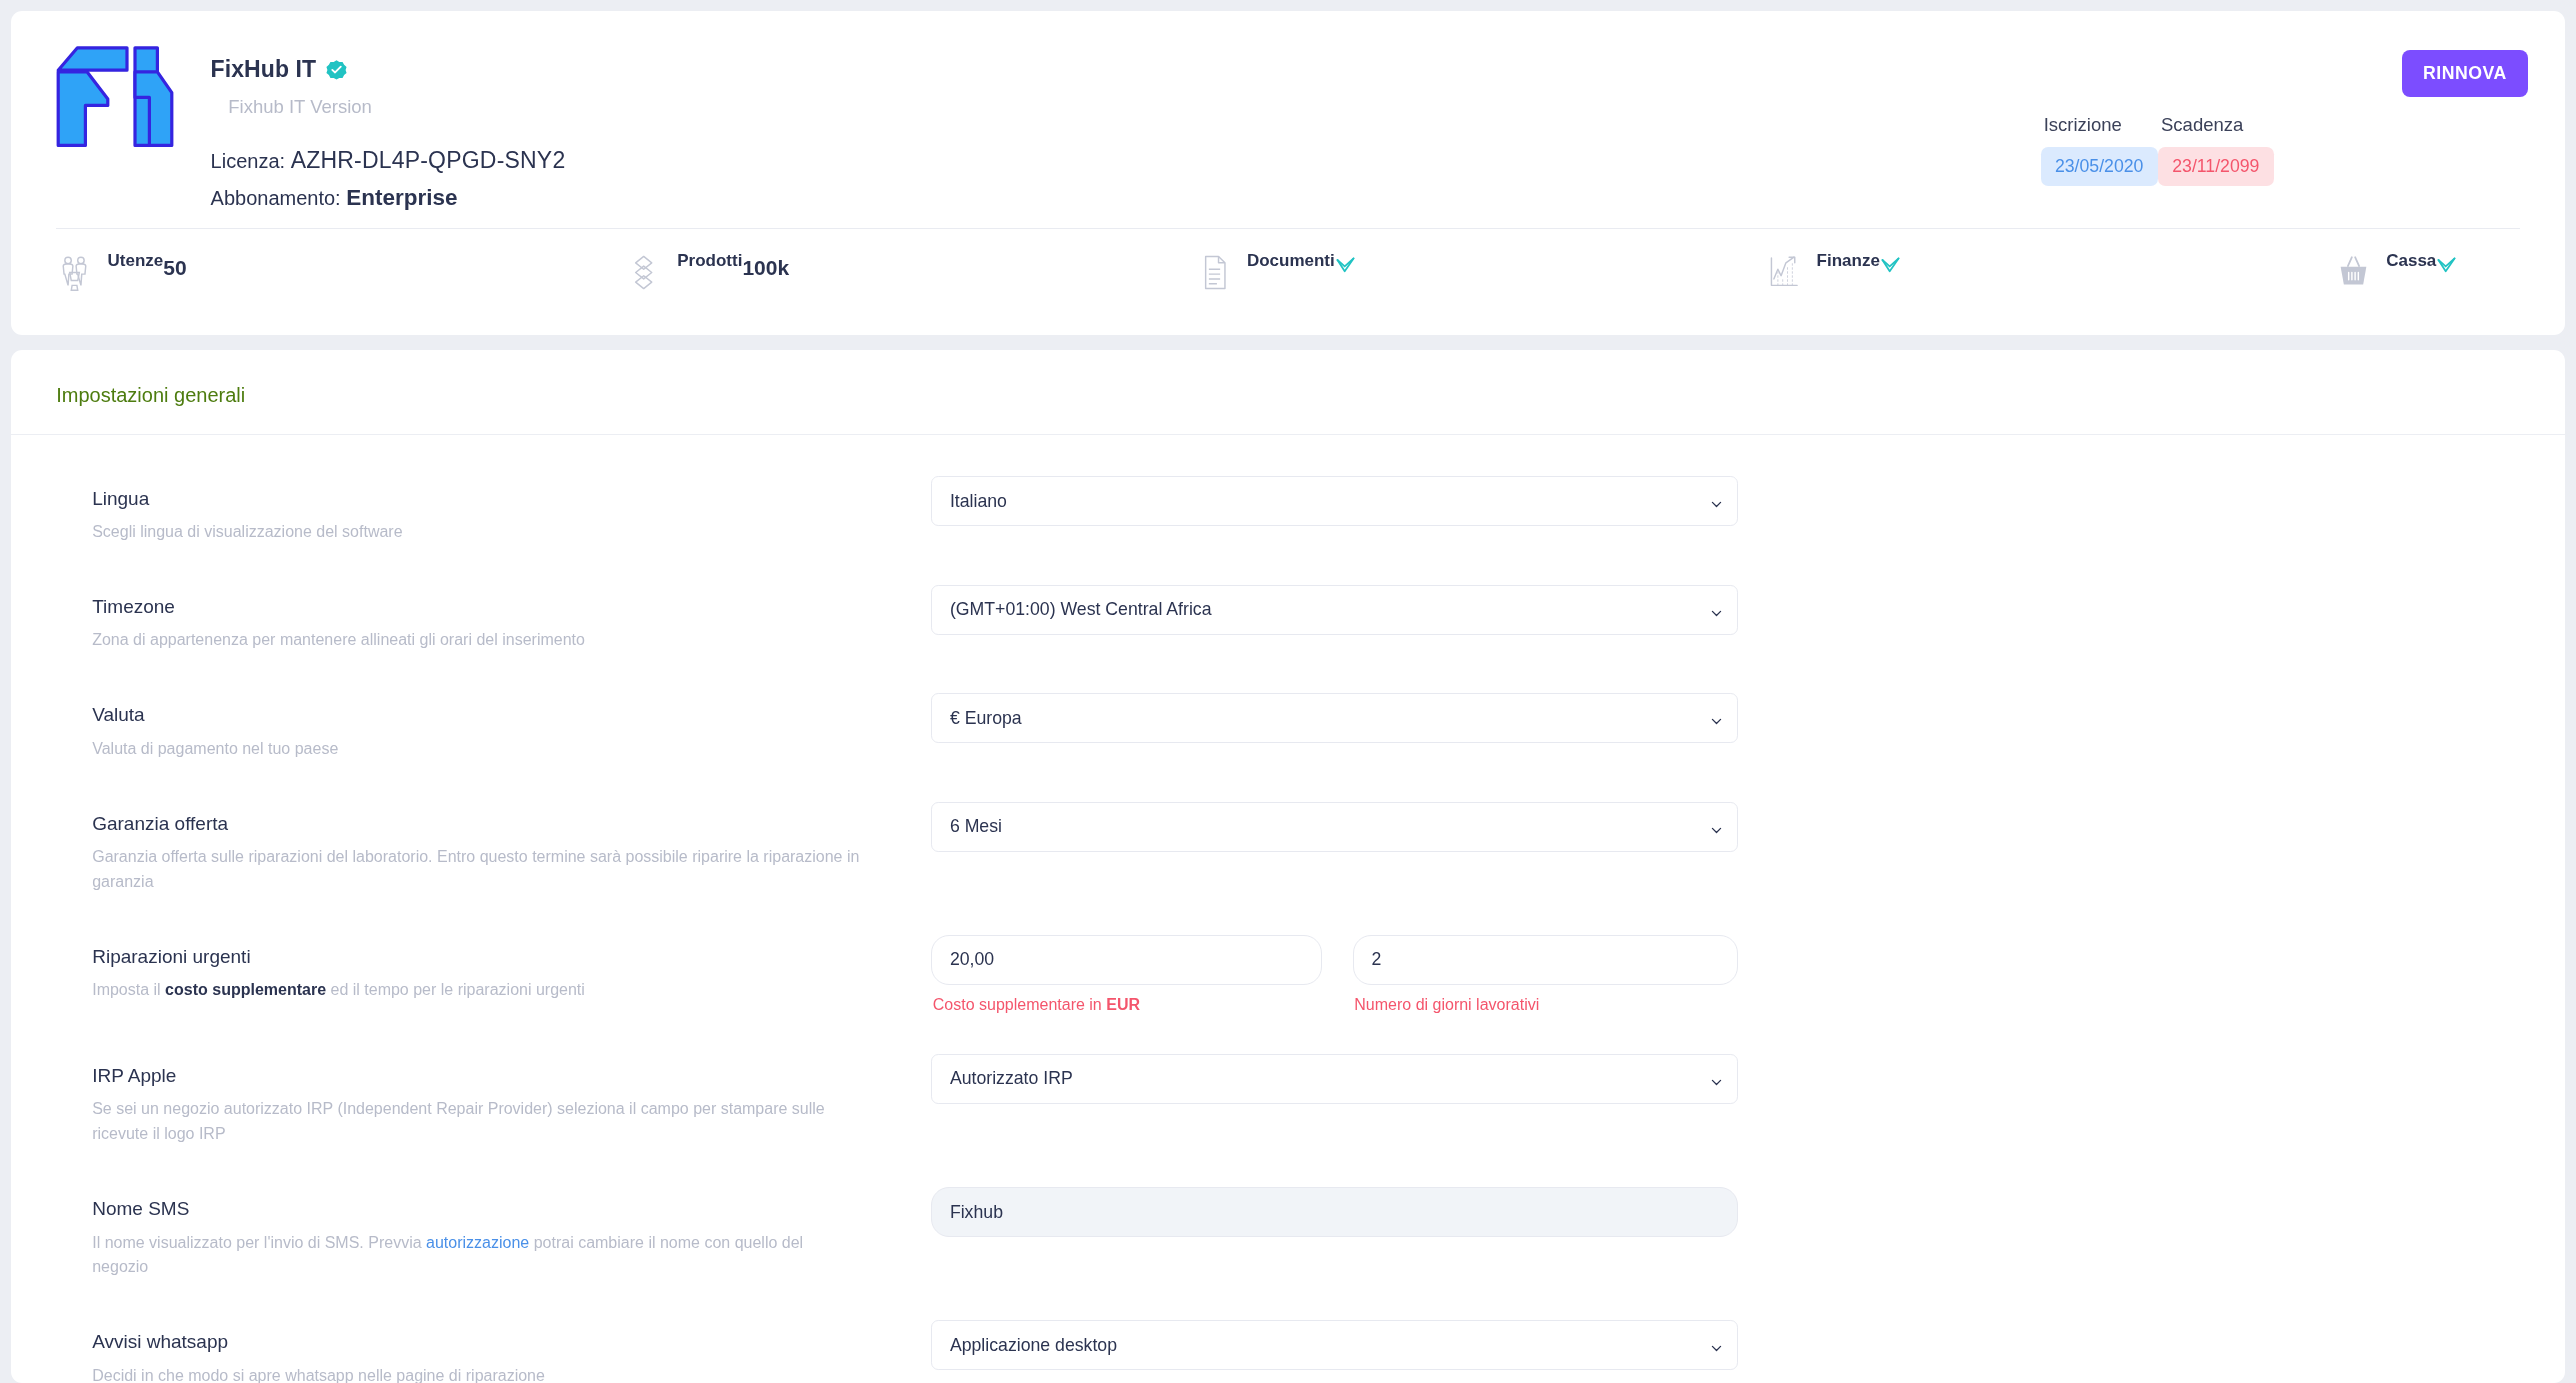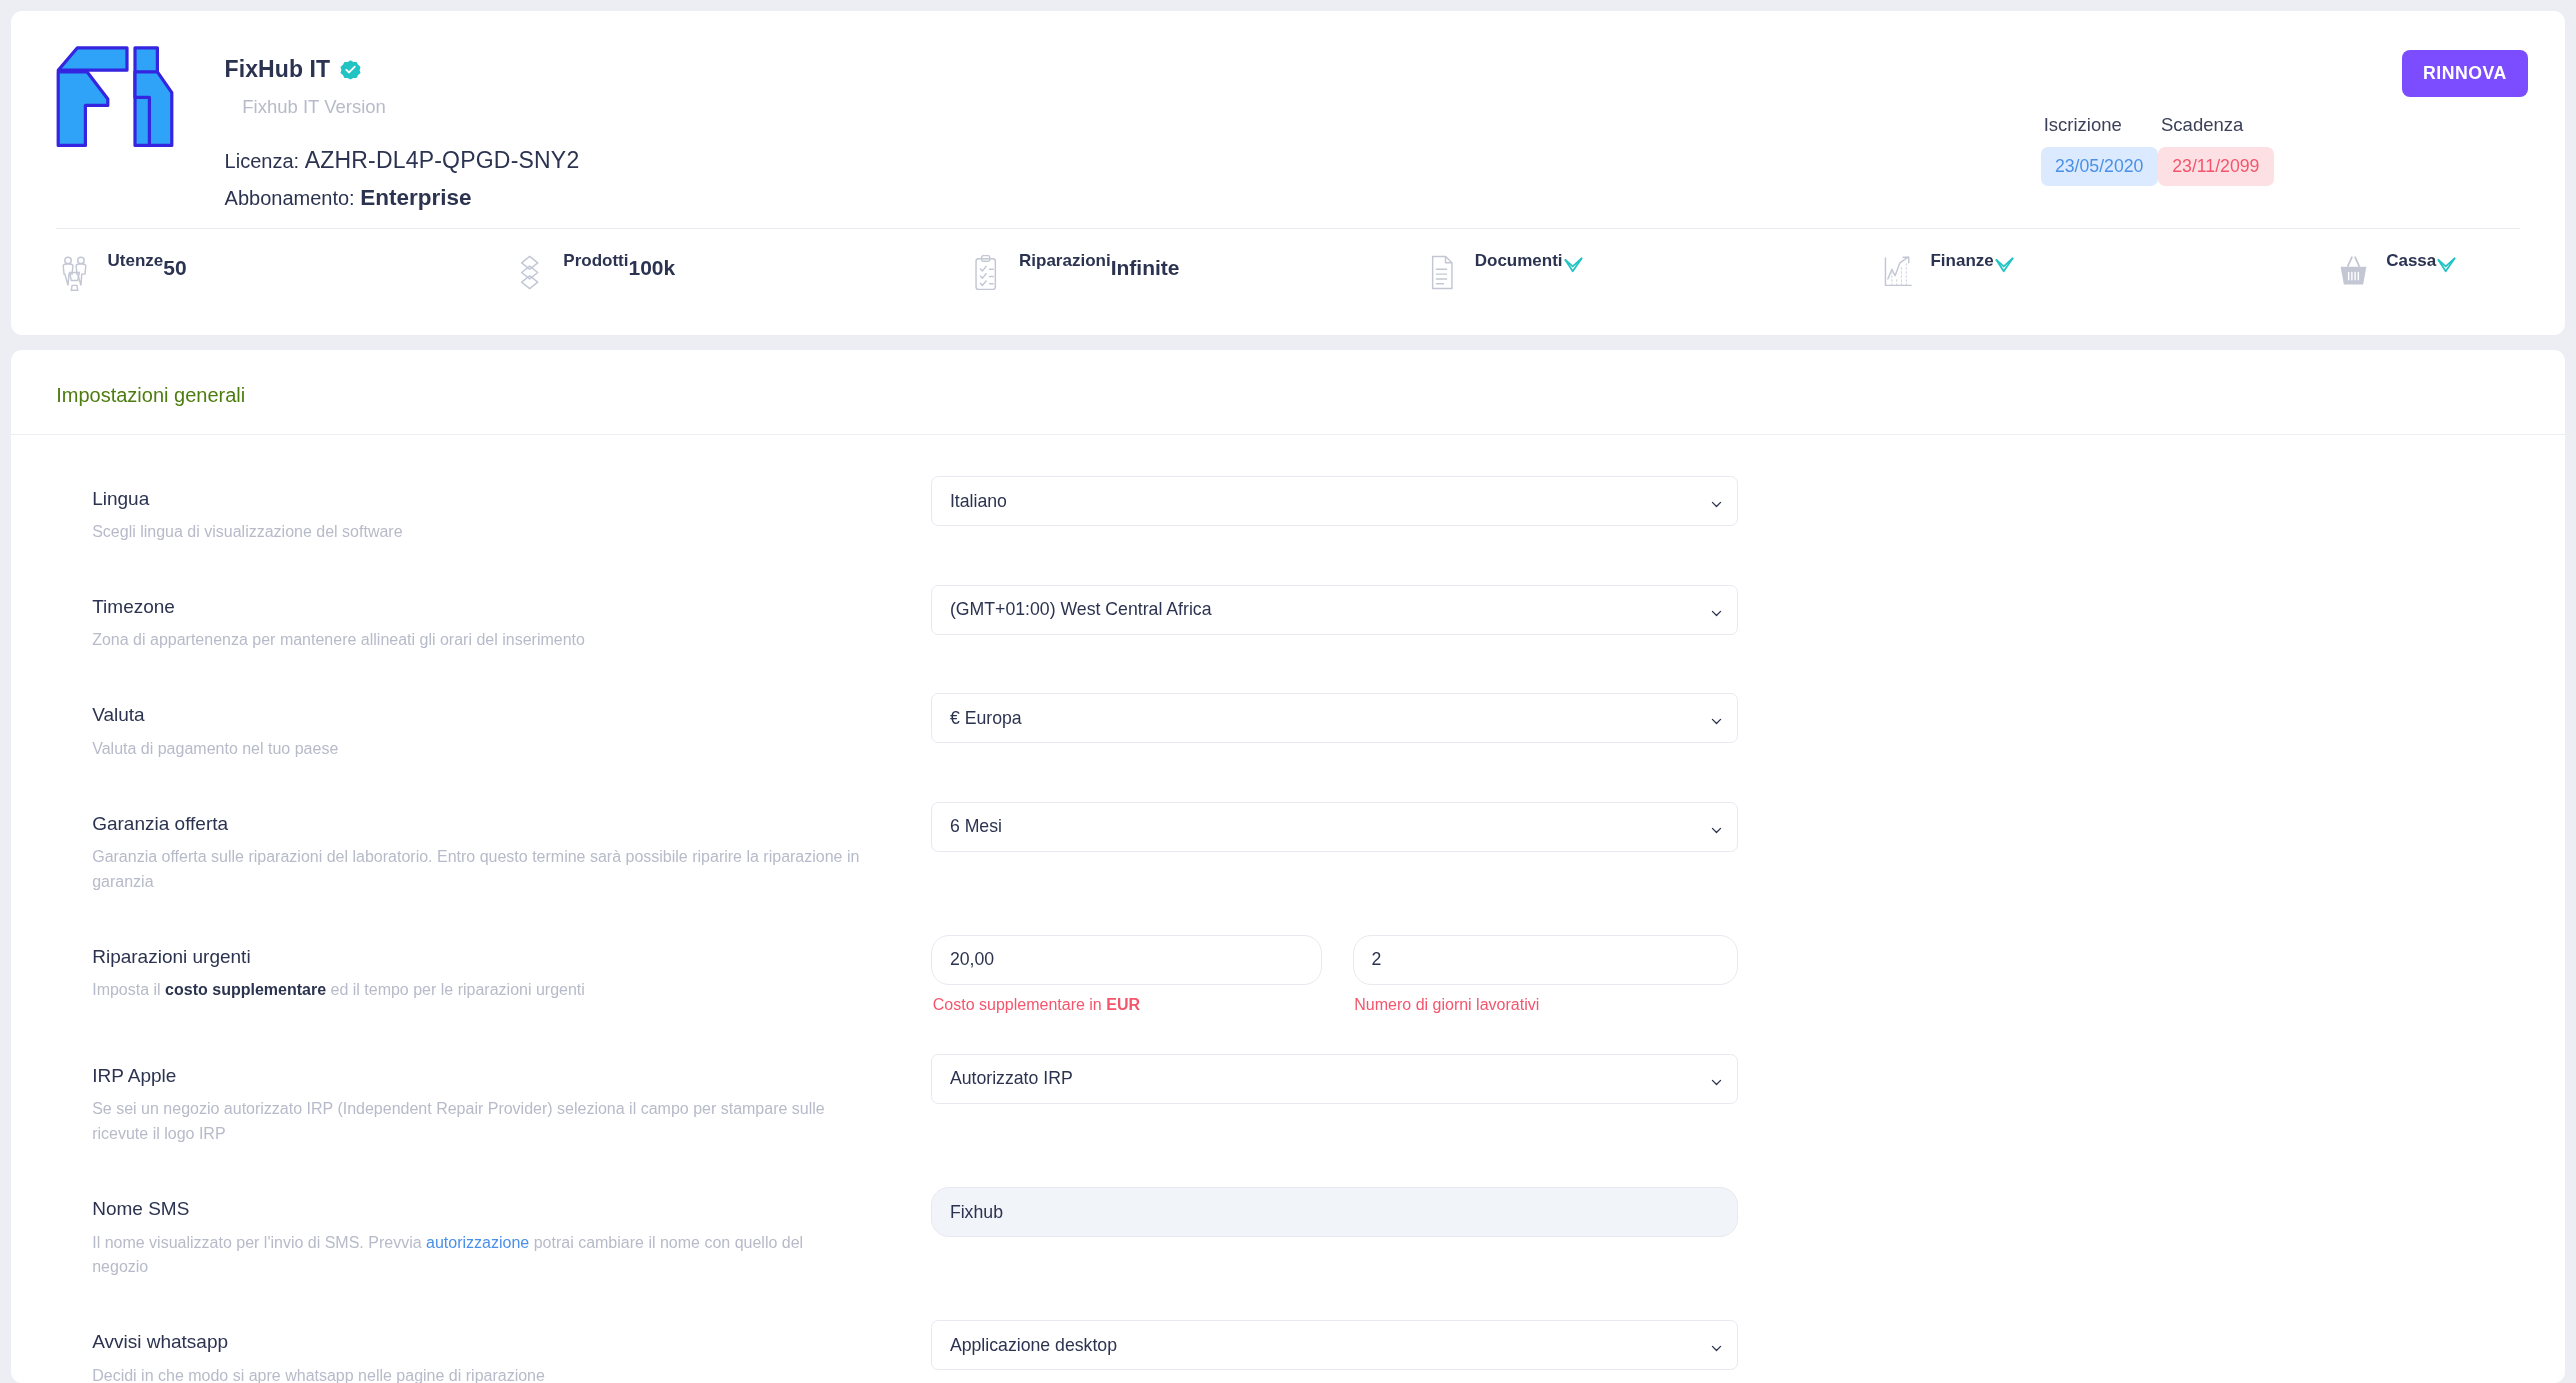--- a/index.html
+++ b/index.html
@@ -42,21 +42,21 @@
 
   .logo-wrap {
     width: 120px;
     height: 104px;
     margin-top: 8px;
     margin-left: 6.4px;
     flex: 0 0 auto;
   }
 
   .identity {
-    margin-left: 50px;
+    margin-left: 36px;
     padding-top: 21px;
   }
 
   .id-name-row {
     display: flex;
     align-items: center;
     gap: 9.6px;
   }
   .id-name {
     font-size: 23px;
@@ -328,38 +328,20 @@
             <path d="M22 16 L32 24 L22 32 L12 24 Z"></path>
             <path d="M22 28 L32 36 L22 44 L12 36 Z"></path>
           </svg>
         </span>
         <span class="stat-text">
           <span class="stat-label">Prodotti</span>
           <span class="stat-value">100k</span>
         </span>
       </div>
 
-      <div class="stat">
-        <span class="stat-icon">
-          <svg viewBox="0 0 46 48" width="37" height="39" fill="none" stroke="#c3c7d4" stroke-width="1.8" stroke-linejoin="round">
-            <rect x="10" y="7" width="24" height="38" rx="3"></rect>
-            <rect x="17" y="3" width="10" height="7" rx="2"></rect>
-            <path d="M15 19 l3 3 l5 -6"></path>
-              <path d="M26 20 h6"></path>
-            <path d="M15 28 l3 3 l5 -6"></path>
-              <path d="M26 29 h6"></path>
-            <path d="M15 37 l3 3 l5 -6"></path>
-              <path d="M26 38 h6"></path>
-          </svg>
-        </span>
-        <span class="stat-text">
-          <span class="stat-label">Riparazioni</span>
-          <span class="stat-value">Infinite</span>
-        </span>
-      </div>
 
       <div class="stat">
         <span class="stat-icon">
           <svg viewBox="0 0 46 48" width="37" height="39" fill="none" stroke="#c3c7d4" stroke-width="1.8" stroke-linejoin="round">
             <path d="M12 4 h16 l8 8 v32 h-24 Z"></path>
             <path d="M28 4 v8 h8"></path>
             <path d="M16 20 h14 M16 26 h14 M16 32 h14 M16 38 h10"></path>
           </svg>
         </span>
         <span class="stat-text">

